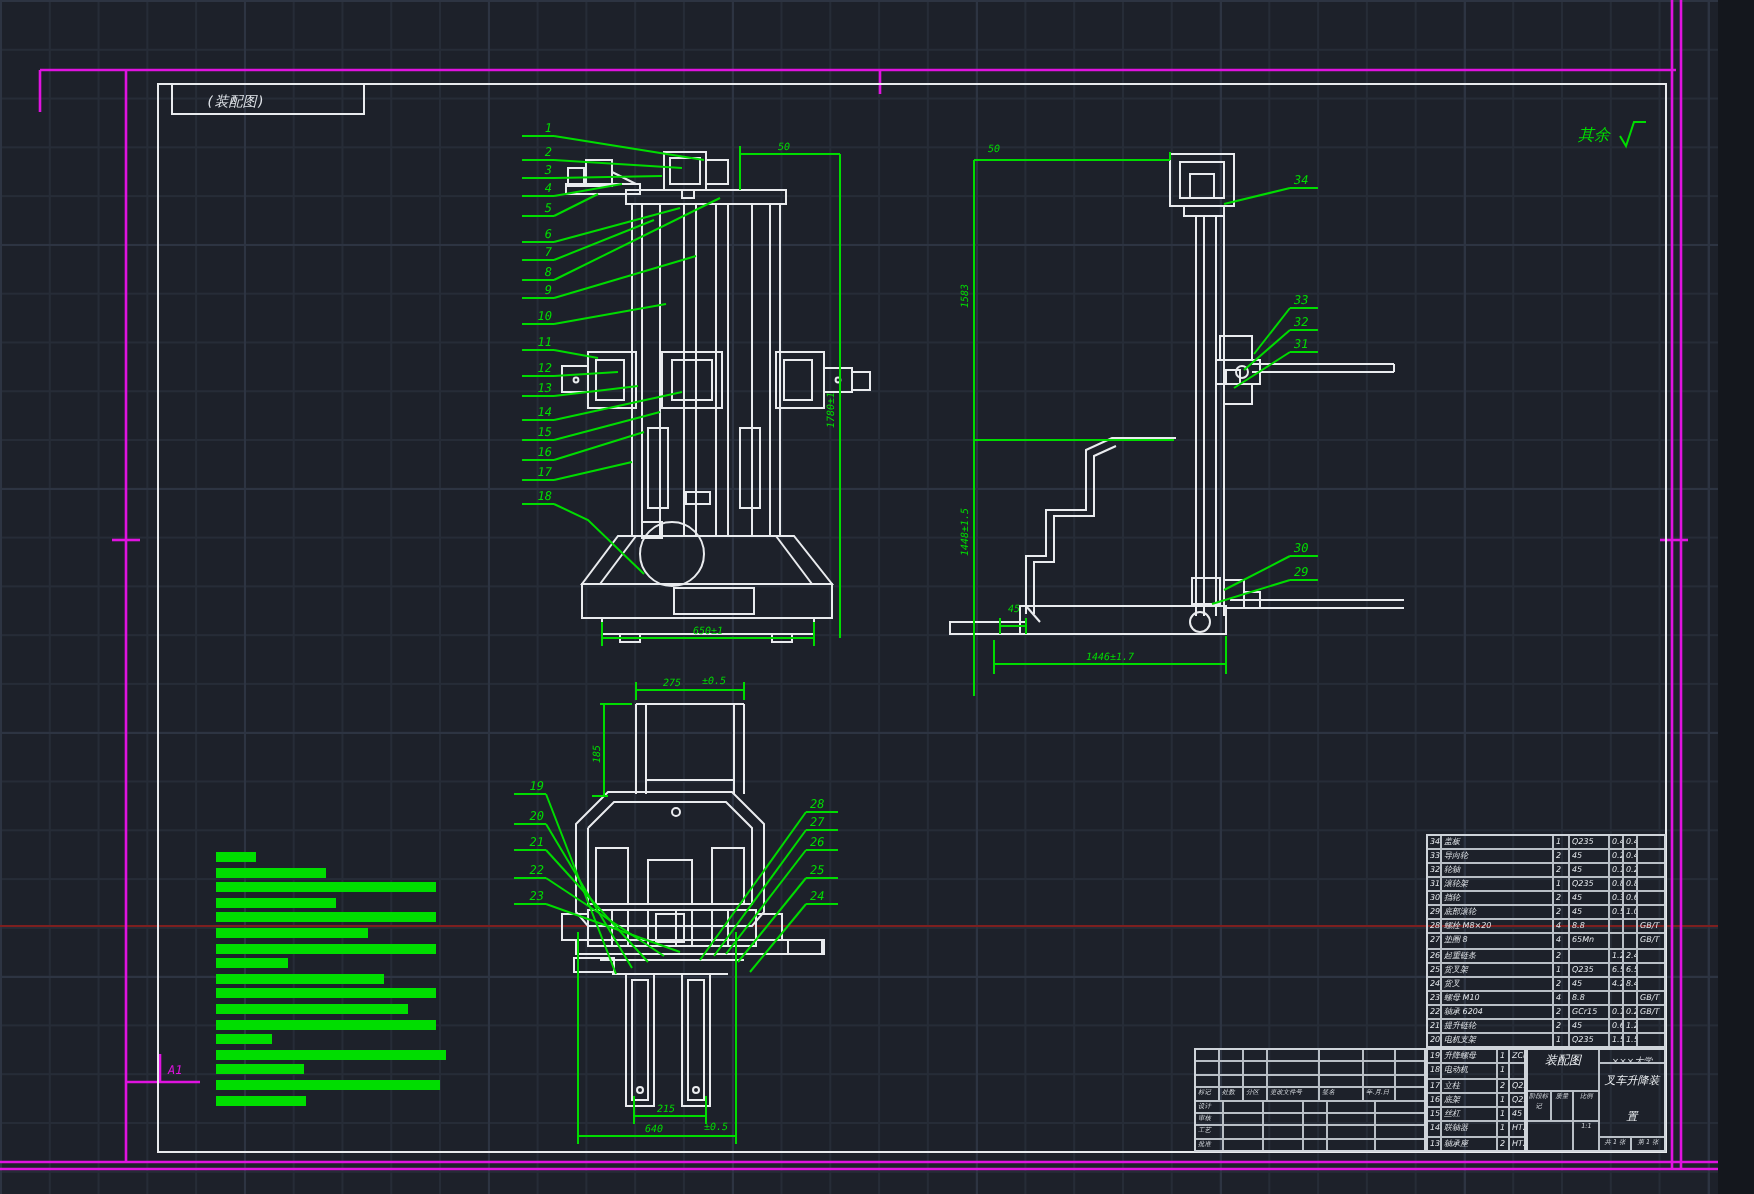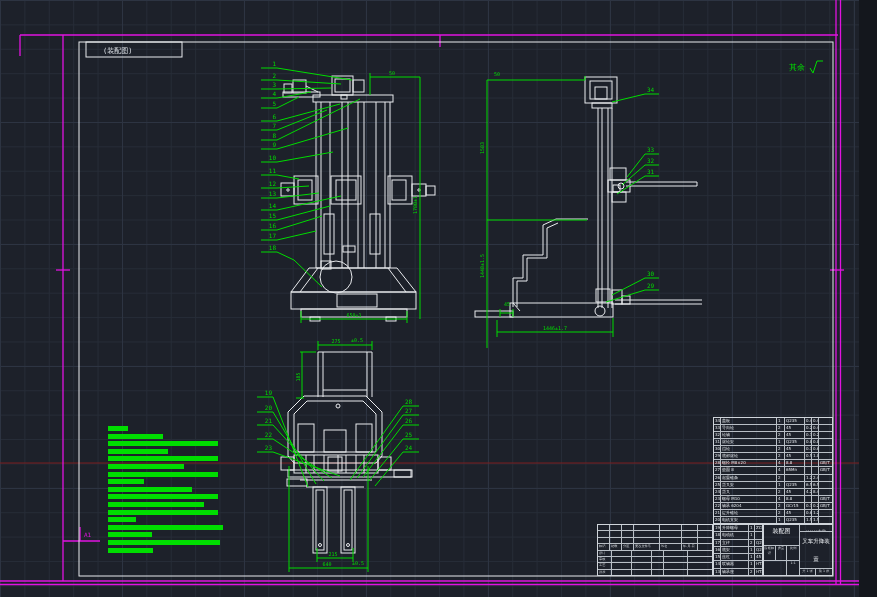--- a/index.html
+++ b/index.html
@@ -4,21 +4,21 @@
 <style>
   html,body{margin:0;padding:0;background:#14171d;}
   #stage{position:relative;width:859px;height:597px;overflow:hidden;
     background-color:#1d212a;
     background-image:
       linear-gradient(#2d3442 1px, transparent 1px),
       linear-gradient(90deg,#2d3442 1px, transparent 1px),
       linear-gradient(#262c37 1px, transparent 1px),
       linear-gradient(90deg,#262c37 1px, transparent 1px);
     background-size:122px 122px,122px 122px,24.4px 24.4px,24.4px 24.4px;
-    font-family:"DejaVu Sans",sans-serif;}
+    font-family:"DejaVu Sans",sans-serif;font-style:italic;}
   svg{position:absolute;left:0;top:0;}
   .w line,.w rect,.w path,.w polyline,.w polygon,.w circle{stroke:#e9ebee;stroke-width:1;fill:none;}
   .g line,.g path,.g polyline,.g circle{stroke:#00dc00;stroke-width:1;fill:none;}
   .g text{fill:#00dc00;font-family:"DejaVu Sans Mono",monospace;font-size:6px;}
   .dim{font-size:5px !important;}
   .m line{stroke:#e013e0;stroke-width:1.3;fill:none;}
   .mt{fill:#e013e0;font-size:6px;font-family:"DejaVu Sans Mono",monospace;}
   .wt{fill:#dfe3e8;font-size:7px;font-family:"DejaVu Sans Mono",monospace;}
   
   #notes{position:absolute;left:108px;top:426px;}

